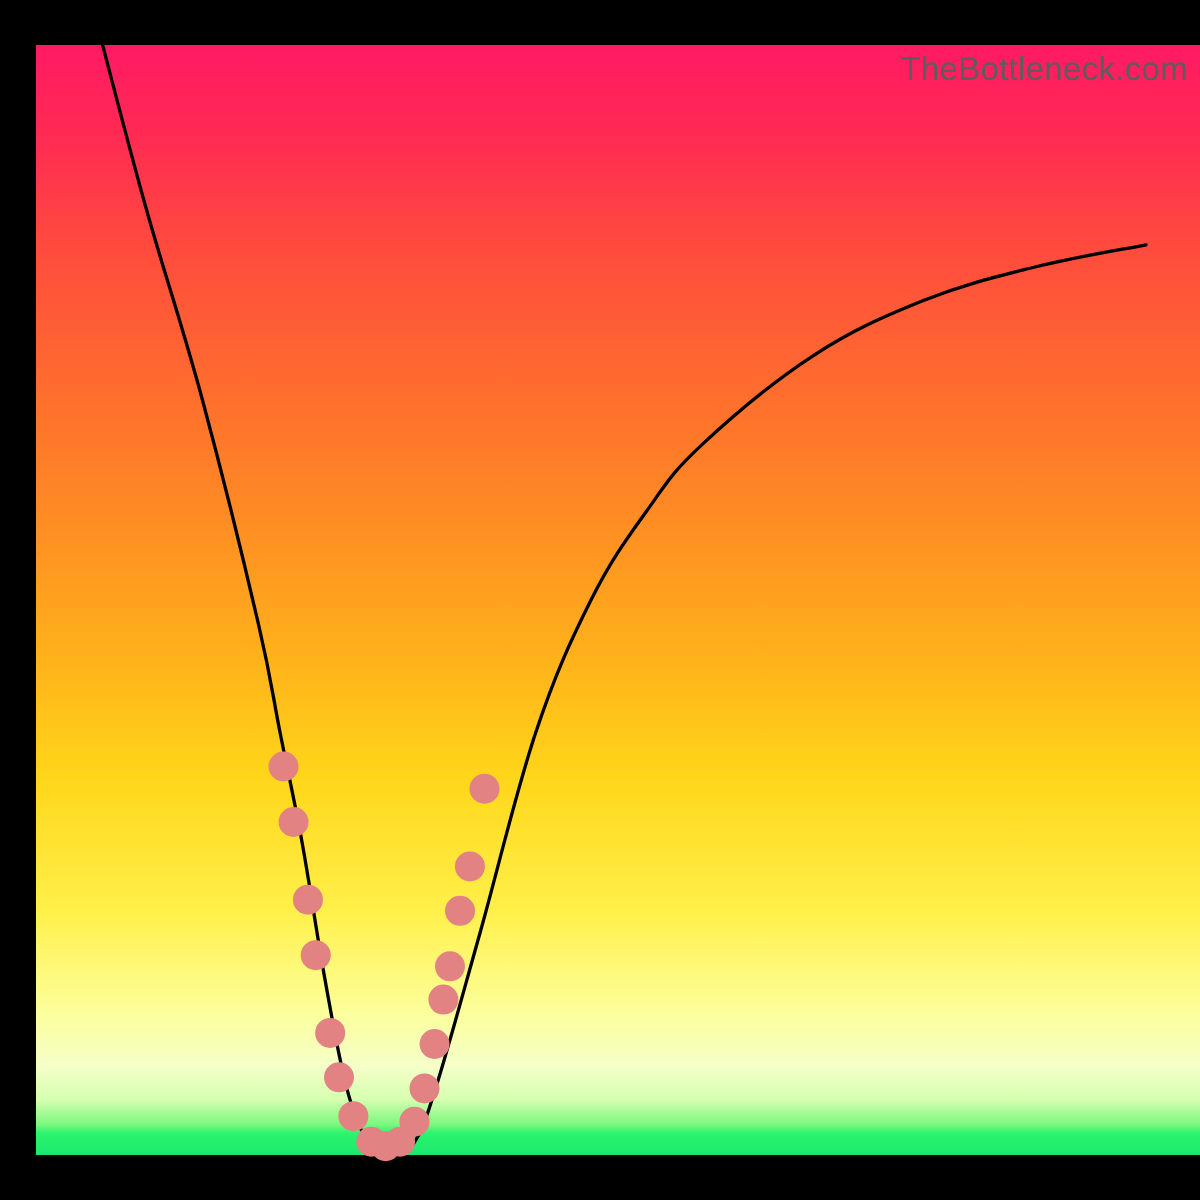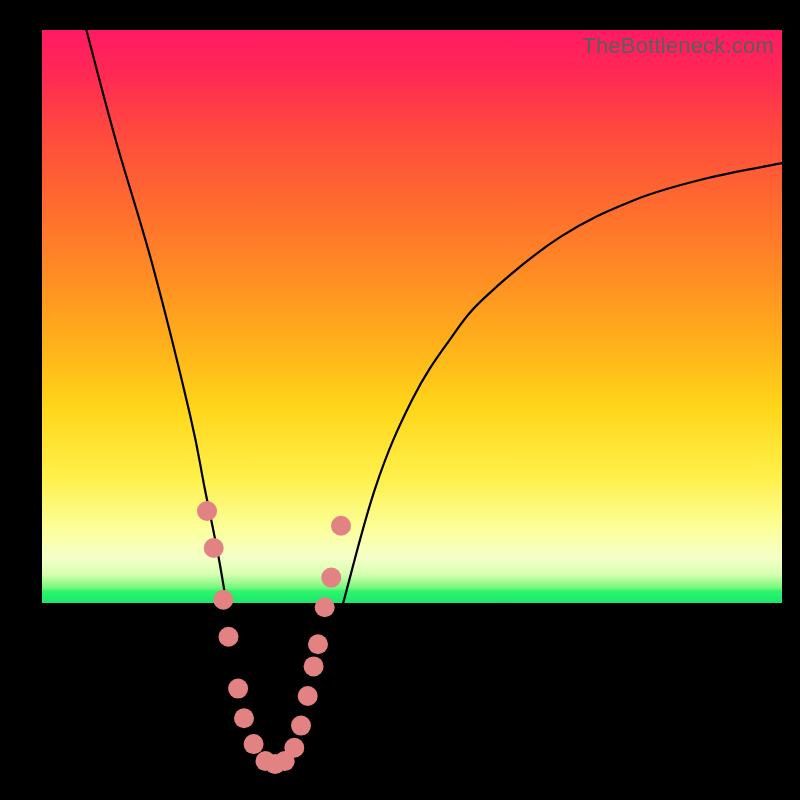--- a/index.html
+++ b/index.html
@@ -12,42 +12,43 @@
     font-family: Arial, Helvetica, sans-serif;
   }
   .frame {
     position: relative;
     width: 800px;
     height: 800px;
     background: #000000;
   }
   .plot-area {
     position: absolute;
-    left: 42px;
+    left: 24px;
     top: 30px;
     width: 740px;
-    height: 573px;
+    height: 740px;
     
     background: linear-gradient(
       to bottom,
       #ff1a63 0%,
       #ff2a53 8%,
       #ff4a3e 18%,
       #ff6a2f 30%,
       #ff8a24 42%,
       #ffb11a 55%,
       #ffd61a 66%,
       #fff04a 78%,
       #fcff9a 87%,
       #f5ffc8 92%,
       #d6ffb0 95%,
       #79f77c 97.3%,
       #2cf46e 98%,
       #1be86b 100%
     );
+    padding-left: 36px;
   }
   .watermark {
     position: absolute;
     top: 3px;
     right: 8px;
     color: #5d5d5d;
     font-size: 22px;
     font-weight: 500;
     letter-spacing: 0.2px;
     user-select: none;

